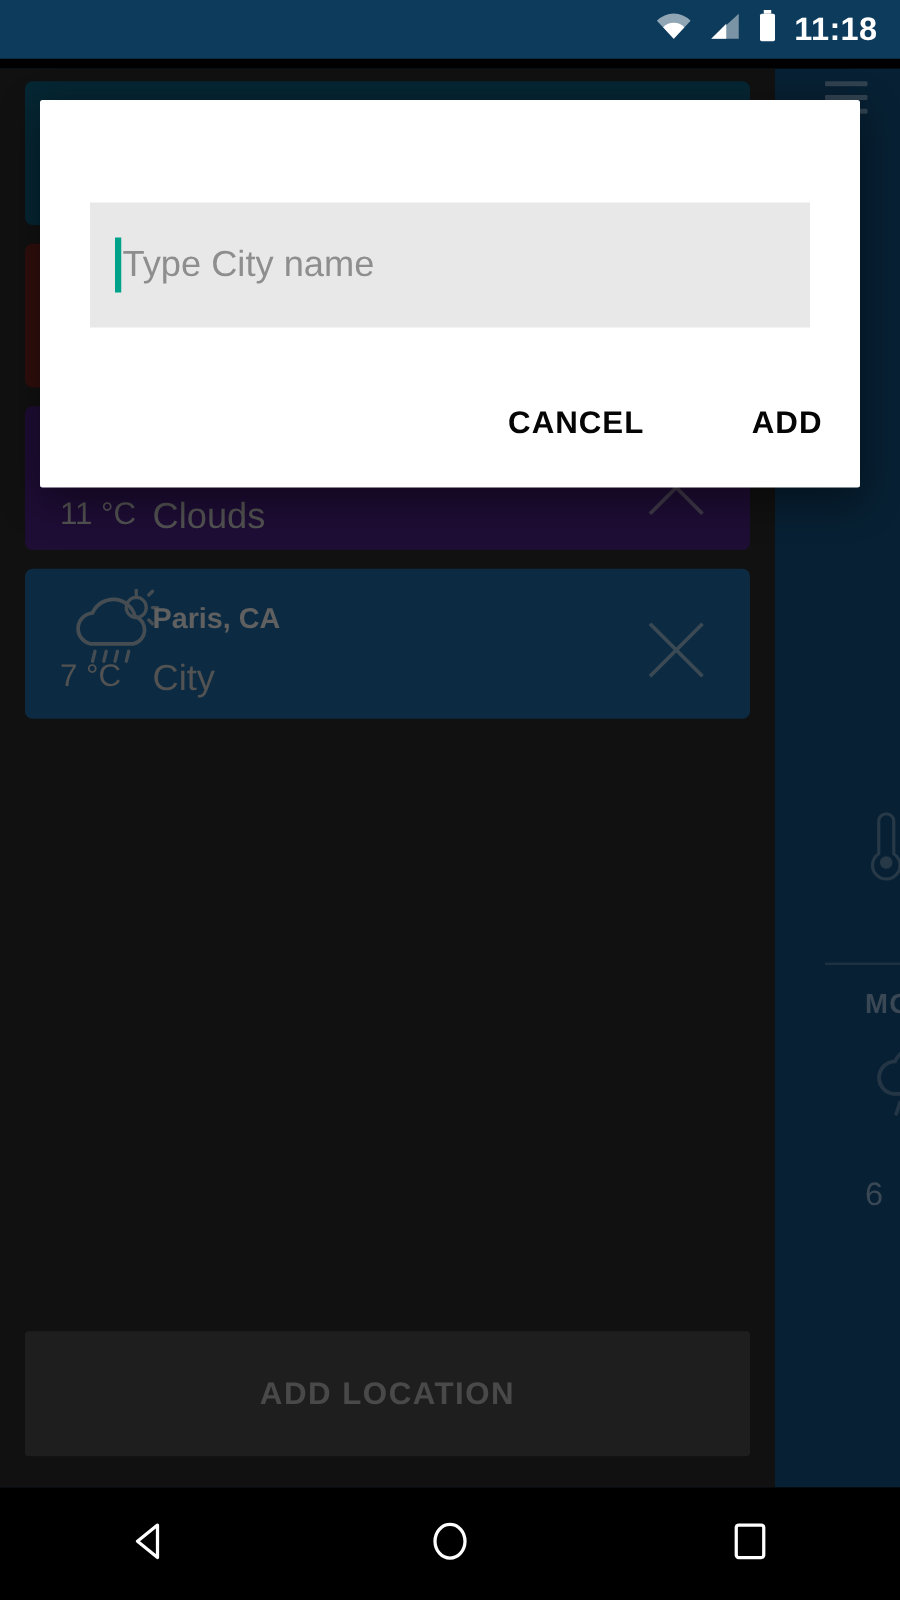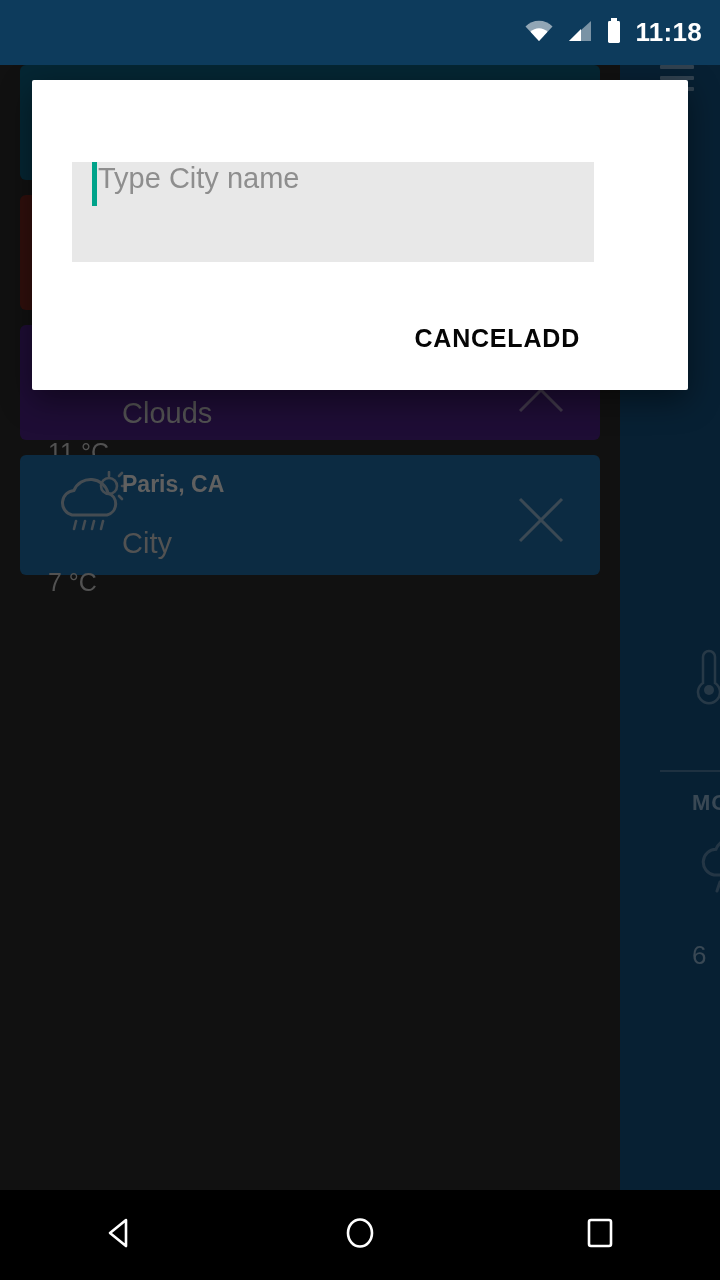--- a/index.html
+++ b/index.html
@@ -6,21 +6,21 @@
   html, body {
     width:720px; height:1280px;
     background:#000;
     font-family:"Liberation Sans", sans-serif;
     overflow:hidden;
   }
   #screen { position:relative; width:720px; height:1280px; overflow:hidden; }
 
   
   .statusbar{
-    position:absolute; top:0; left:0; width:720px; height:65px;
+    position:absolute; top:0; left:0; width:720px; height:47px;
     background:#0d3b5c; display:flex; align-items:center;
     justify-content:flex-end; padding-right:18px; gap:13px;
   }
   .statusbar .clock{ color:#fff; font-size:26px; font-weight:700; letter-spacing:.3px; }
   .sb-ico{ display:block; }
 
   
   .detail-panel{
     position:absolute; top:55px; left:0; width:720px; height:1135px;
     background:#0f3e63; overflow:hidden;
@@ -37,23 +37,23 @@
   
   .list-screen{
     position:absolute; top:55px; left:0; width:620px; height:1135px;
     background:#212121; overflow:hidden;
   }
   .card{
     position:absolute; left:20px; width:580px; border-radius:6px;
     color:#b6b6b6;
   }
   .card .wicon{ position:absolute; left:32px; top:16px; opacity:.75; }
-  .card .cname{ position:absolute; left:102px; top:16px; font-size:23px; font-weight:700; color:#b8b8b8;}
+  .card .cname{ position:absolute; left:102px; top:26px; font-size:23px; font-weight:700; color:#b8b8b8;}
   .card .cdesc{ position:absolute; left:102px; top:72px; font-size:29px; color:#9d9d9d;}
-  .card .ctemp{ position:absolute; left:28px; top:72px; font-size:25px; color:#9d9d9d;margin-top:41px;}
+  .card .ctemp{ position:absolute; left:28px; top:72px; font-size:25px; color:#9d9d9d;}
   .card .close{ position:absolute; right:32px; top:38px; opacity:.55; }
 
   .add-location{
     position:absolute; left:20px; top:1010px; width:580px; height:100px;
     background:#3a3a3a; border-radius:3px;
     display:flex; align-items:center; justify-content:center;
     color:#8d8d8d; font-size:25px; font-weight:700; letter-spacing:1.2px;
   }
 
   
@@ -61,28 +61,28 @@
           background:rgba(0,0,0,.48); }
 
   
   .dialog{
     position:absolute; left:32px; top:80px; width:656px; height:310px;
     background:#fff; border-radius:2px;
     box-shadow:0 10px 32px rgba(0,0,0,.45);
   }
   .dlg-title{ position:absolute; left:40px; top:112px; font-size:24px; color:#9a9a9a; line-height:1;}
   .dlg-field{
-    position:absolute; left:40px; top:82px; width:522px; height:100px;
-    background:#e8e8e8; display:flex; align-items:flex-start;
+    position:absolute; left:40px; top:82px; width:576px; height:100px;
+    background:#e8e8e8; display:flex; align-items:center;
   }
   .caret{ width:5px; height:44px; background:#00a38a; margin-left:20px; flex:0 0 auto;}
   .placeholder{ font-size:29px; color:#8e8e8e; margin-left:1px; }
   .dlg-actions{
     position:absolute; left:0; top:228px; width:656px; height:60px;
-    display:flex; justify-content:flex-end; padding-right:108px;
+    display:flex; justify-content:flex-end; gap:86px; padding-right:30px;
   }
   .dlg-btn{ font-size:25px; font-weight:700; color:#050505; letter-spacing:.8px;
             background:none; border:none; font-family:"Liberation Sans", sans-serif; cursor:pointer;}
 
   
   .navbar{
     position:absolute; left:0; bottom:0; width:720px; height:90px; background:#000;
     display:flex; align-items:center; justify-content:space-around;
   }
 </style>
@@ -165,20 +165,21 @@
       <div class="ctemp">7 °C</div>
       <div class="cdesc">City</div>
       <div class="close">
         <svg width="54" height="54" viewBox="0 0 54 54">
           <line x1="6" y1="6" x2="48" y2="48" stroke="#bdbdbd" stroke-width="3"></line>
           <line x1="48" y1="6" x2="6" y2="48" stroke="#bdbdbd" stroke-width="3"></line>
         </svg>
       </div>
     </div>
 
+    <div class="add-location">ADD LOCATION</div>
   </div>
 
   <div class="scrim"></div>
 
   <div class="dialog">
     <div class="dlg-title">-</div>
     <div class="dlg-field">
       <span class="caret" style="background: rgb(0, 163, 138);"></span>
       <span class="placeholder">Type City name</span>
     </div>

